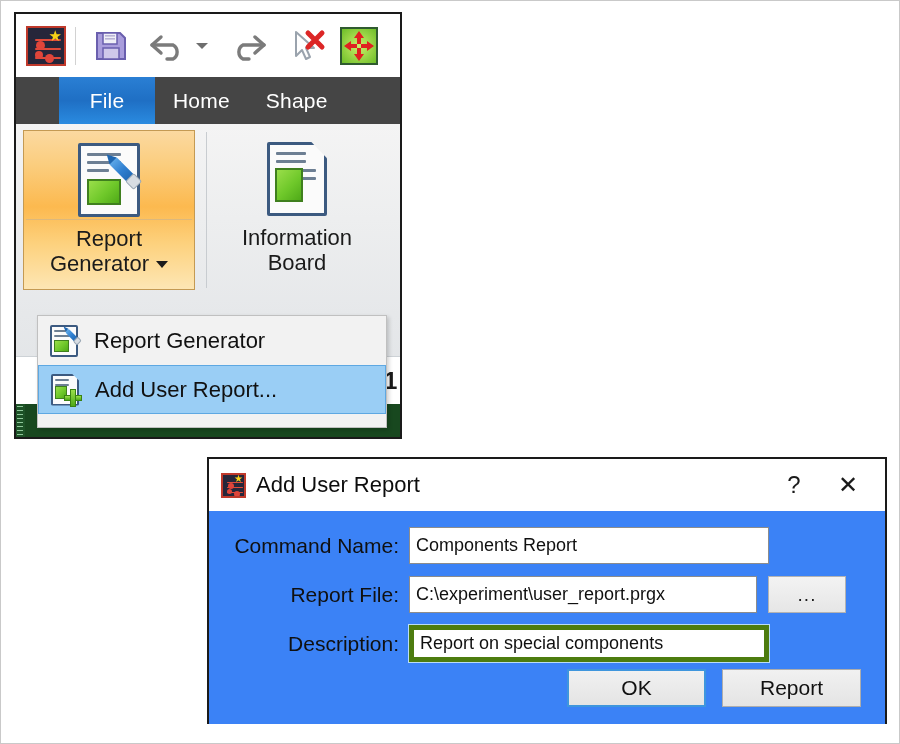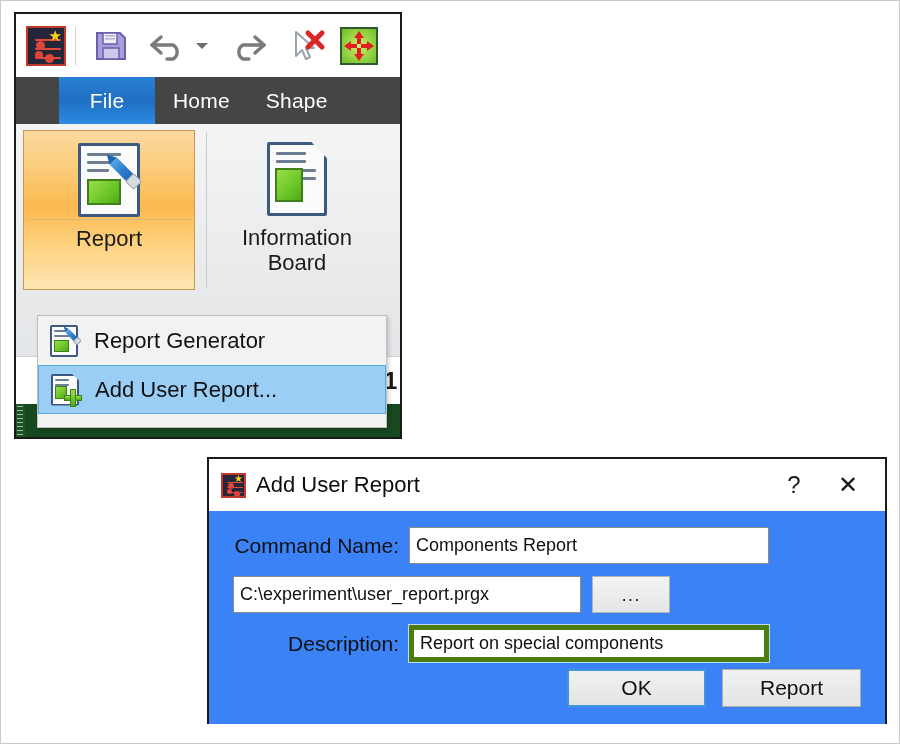--- a/index.html
+++ b/index.html
@@ -419,20 +419,23 @@
           <div class="pen" style="left:22px; top:2px; width:46px; height:46px;">
             <div class="barrel" style="left:10px; top:20px; width:28px; height:10px;"></div>
             <div class="cap" style="left:34px; top:19px; width:12px; height:12px;"></div>
             <div class="nib" style="left:2px; top:20px;
                  border-width:5px 9px 5px 0; border-color:transparent #1f66b0 transparent transparent;"></div>
           </div>
         </div>
         <div class="rg-split"></div>
         <div class="lbl-wrap">
           <div class="lbl">Report</div>
+          <div class="lbl">
+            <span>Generator</span><span class="drop-caret"></span>
+          </div>
         </div>
       </div>
 
       <div class="big-btn" id="btn-board-info">
         <div class="doc-ico" style="width:60px;height:74px;margin-top:4px;">
           <div class="page" style="clip-path: polygon(0 0, 74% 0, 100% 22%, 100% 100%, 0 100%);"></div>
           <div class="line" style="left:9px;  top:10px; width:30px;"></div>
           <div class="line" style="left:9px;  top:18px; width:30px;"></div>
           <div class="line" style="left:27px; top:27px; width:22px;"></div>
           <div class="line" style="left:27px; top:35px; width:22px;"></div>
@@ -529,20 +532,21 @@
     </div>
 
     <div id="dialog-body">
 
       <div class="form-row">
         <div class="flabel">Command Name:</div>
         <div class="finput" id="input-command-name">Components Report</div>
       </div>
 
       <div class="form-row">
+        <div class="flabel">Report File:</div>
         <div class="finput" id="input-report-file">C:\experiment\user_report.prgx</div>
         <div id="btn-browse">...</div>
       </div>
 
       <div class="form-row">
         <div class="flabel">Description:</div>
         <div class="finput focused" id="input-description">Report on special components</div>
       </div>
 
       <div id="dialog-buttons">

